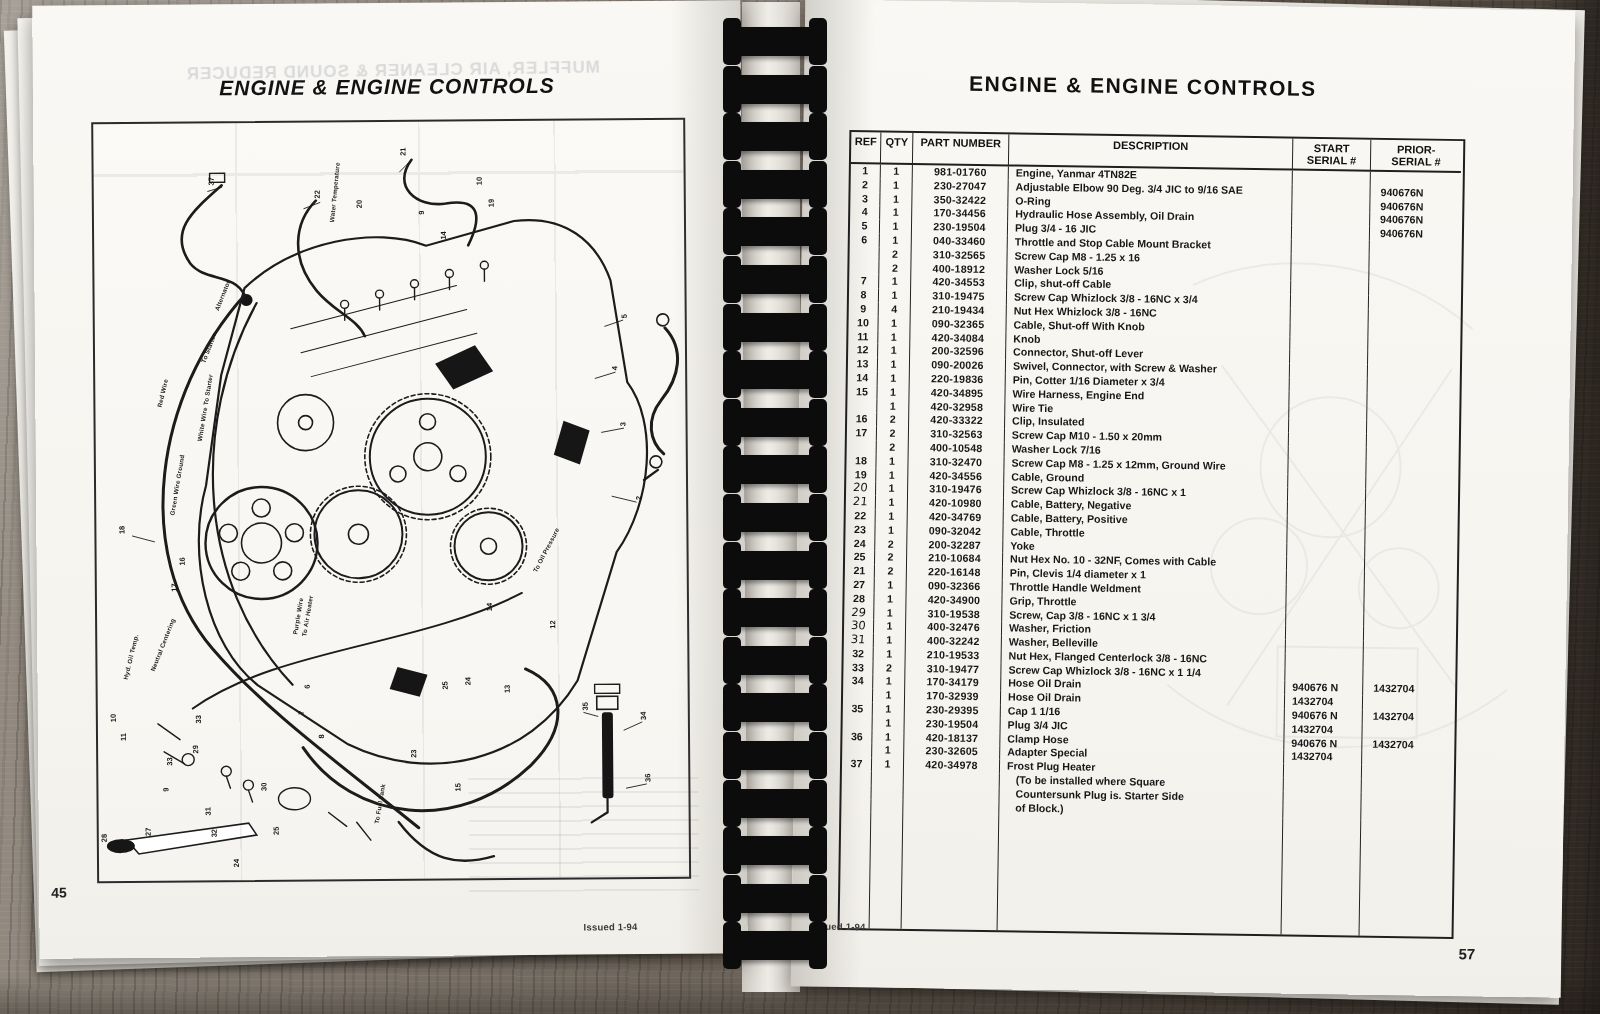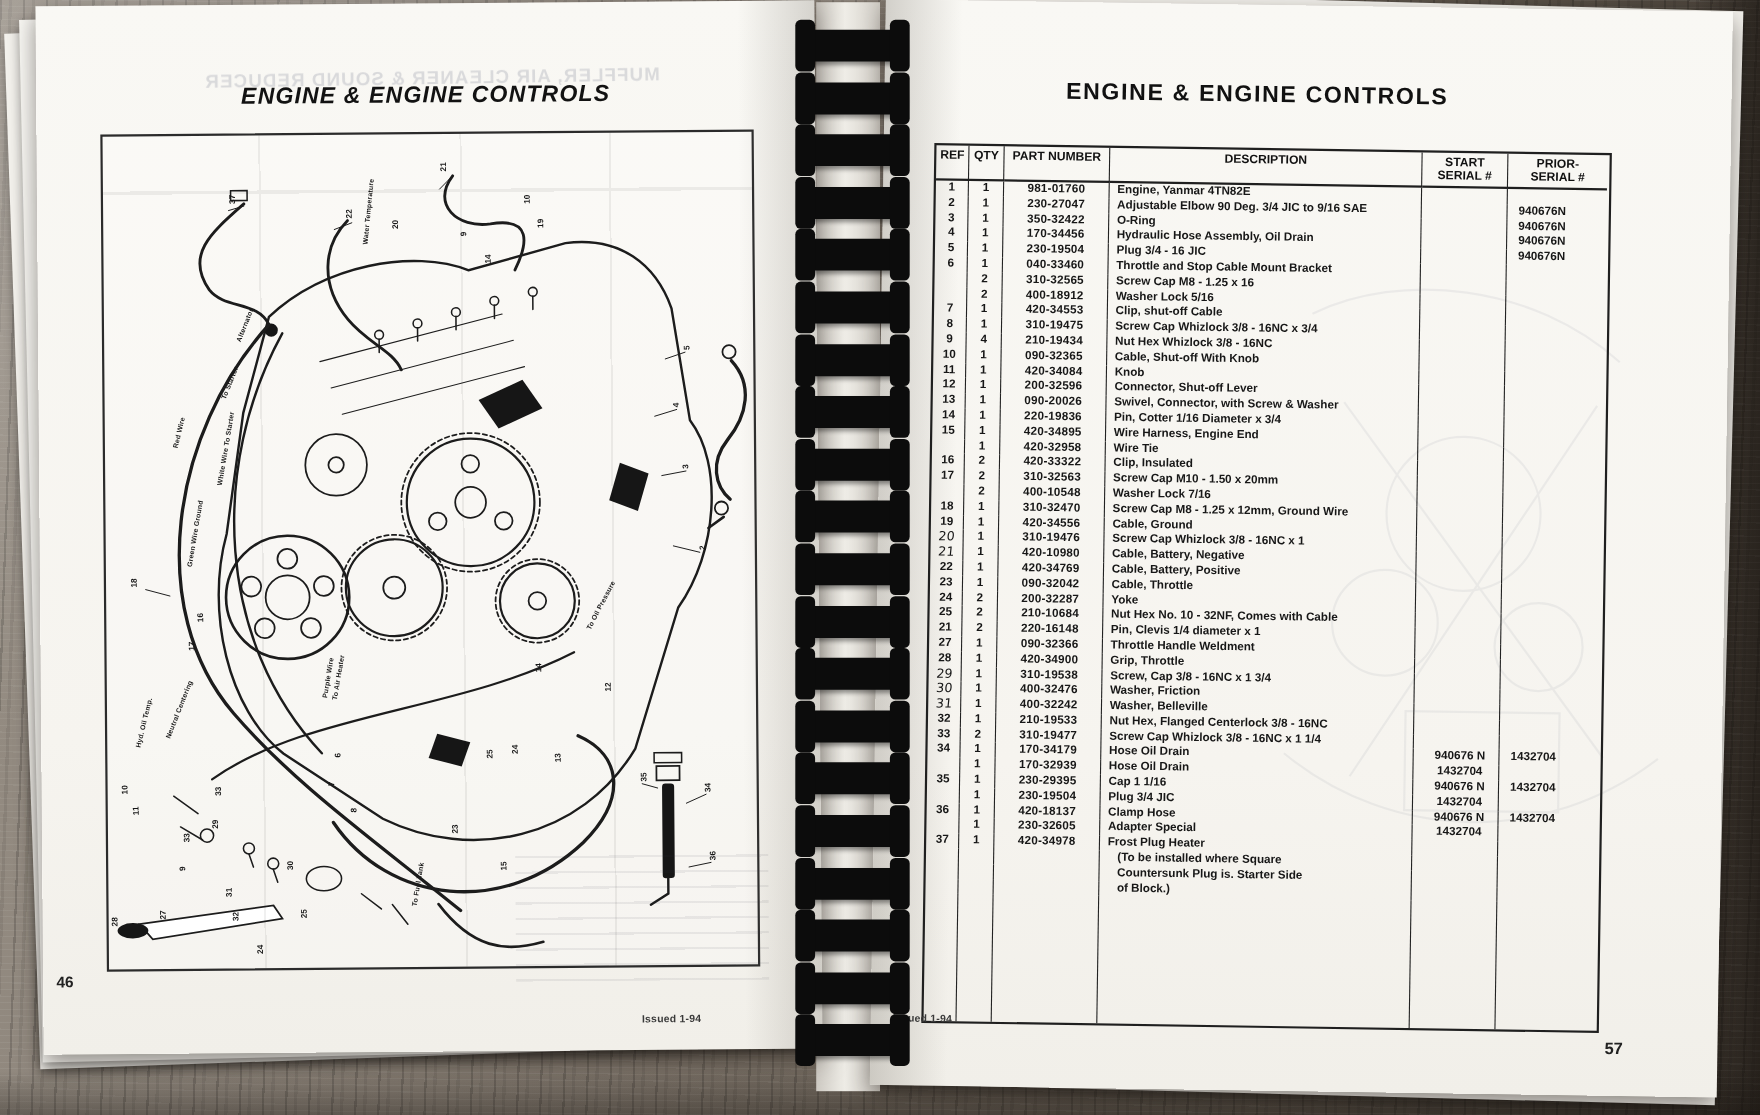--- a/index.html
+++ b/index.html
@@ -69,21 +69,21 @@
     text-align:center;border-bottom:2px solid #1f1f1f;height:27px;color:#111;}
   .cell{border-right:1.4px solid #222;}
   .cell:last-child{border-right:none;}
   .tbody-row .cell{font-weight:bold;font-size:10.6px;line-height:13.8px;height:13.8px;
     color:#171717;white-space:nowrap;overflow:visible;}
   .c-ref{text-align:center;}
   .c-qty{text-align:center;}
   .c-part{text-align:center;letter-spacing:.2px;}
   .c-desc{padding-left:7px;}
   .c-desc.indent{padding-left:16px;}
-  .c-start{padding-left:7px;text-align:center;}
+  .c-start{padding-left:7px;}
   .c-prior{padding-left:10px;}
   .hand{font-family:"DejaVu Sans",sans-serif;font-weight:400;font-size:11.5px;
     display:inline-block;transform:skewX(-5deg);}
   .fill{flex:1;}
   .fill .cell{height:100%;}
 
   .ghost-art{position:absolute;right:18px;top:160px;opacity:.10;}
   .ghost-lines{position:absolute;left:70px;top:250px;width:170px;height:420px;opacity:.08;
     background:repeating-linear-gradient(0deg,#334 0 2px,transparent 2px 14px);}
 
@@ -257,21 +257,21 @@
         <text x="78" y="392" class="wl" transform="rotate(-80 78 392)">Green Wire Ground</text>
         <text x="440" y="452" class="wl" transform="rotate(-62 440 452)">To Oil Pressure</text>
         <text x="30" y="556" class="wl" transform="rotate(-76 30 556)">Hyd. Oil Temp.</text>
         <text x="57" y="548" class="wl" transform="rotate(-68 57 548)">Neutral Centering</text>
         <text x="200" y="512" class="wl" transform="rotate(-80 200 512)">Purple Wire</text>
         <text x="209" y="514" class="wl" transform="rotate(-80 209 514)">To Air Heater</text>
         <text x="280" y="702" class="wl" transform="rotate(-80 280 702)">To Fuel Tank</text>
       </svg>
   </div>
 
-  <div class="pageno-left">46</div>
+  <div class="pageno-left">45</div>
   <div class="issued issued-left">Issued 1-94</div>
   <div class="ghost-lines" style="left:430px;top:770px;width:230px;height:120px;"></div>
 </div>
 
 <div class="page page-right">
   <div class="rtitle">ENGINE &amp; ENGINE CONTROLS</div>
 
   <svg class="ghost-art" width="420" height="720" viewBox="0 0 420 720">
     <g stroke="#7d8494" fill="none" stroke-width="2">
       <circle cx="200" cy="300" r="70"></circle>

